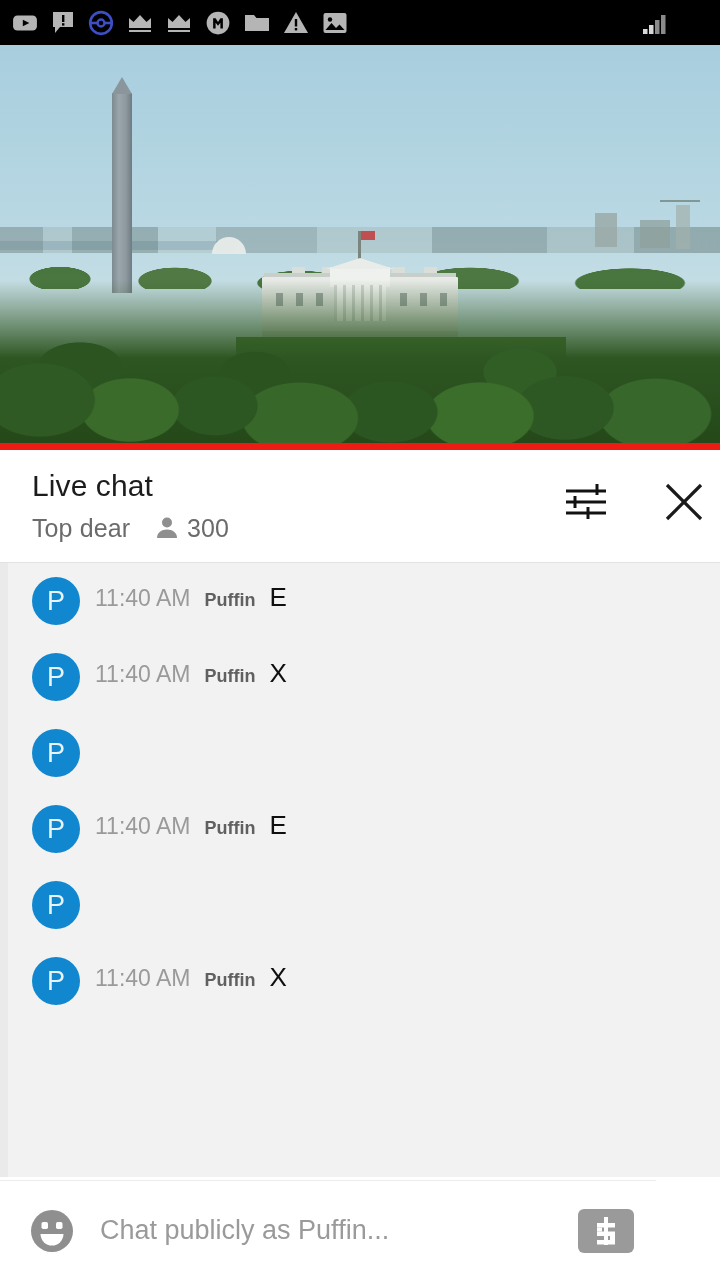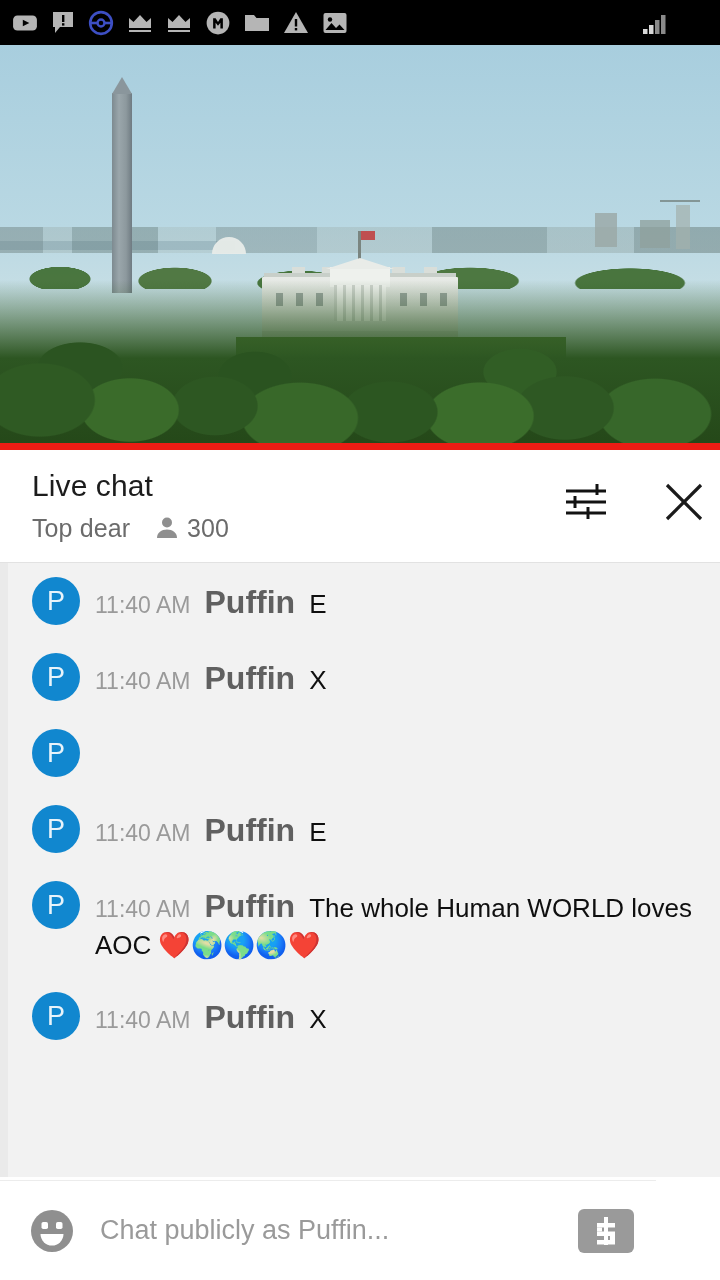--- a/index.html
+++ b/index.html
@@ -177,21 +177,21 @@
       radial-gradient(circle 3px at 19px 23px, #3b2a18 60%, transparent 62%),
       radial-gradient(circle 3px at 31px 23px, #3b2a18 60%, transparent 62%),
       radial-gradient(ellipse 9px 5px at 25px 36px, #ffffff 55%, transparent 57%),
       radial-gradient(ellipse 22px 20px at 25px 28px, #f0c6a4 70%, transparent 72%),
       radial-gradient(ellipse 24px 15px at 24px 9px, #e8d49a 70%, transparent 72%),
       linear-gradient(135deg,#6b5136,#3a2a1c);
   }
   .msg-body{ flex:1 1 auto; min-width:0; padding-top:3px; }
   .mline{ font-size:26px; line-height:1.38; color:#0f0f0f; word-wrap:break-word; }
   .mtime{ color:#9a9a9a; font-size:23px; margin-right:14px; }
-  .mauthor{ color:#606060; font-weight:bold; font-size:32px; margin-right:14px; }
+  .mauthor{ color:#606060; font-weight:bold; font-size:18px; margin-right:14px; }
   .mtext{ color:#0f0f0f; font-size:26px; }
 
   
   .input-bar{
     position:absolute; left:0; bottom:0; width:656px; height:100px;
     background:#fff; display:flex; align-items:center; padding:0 22px 0 24px;
     border-top:1px solid #ececec;
   }
   .emoji-btn{ width:56px; height:56px; display:flex; align-items:center; justify-content:center; cursor:pointer; }
   .chat-input{
@@ -375,23 +375,20 @@
         <div class="avatar">P</div>
       </div>
       <div class="msg">
         <div class="avatar">P</div>
         <div class="msg-body">
           <div class="mline"><span class="mtime">11:40 AM</span><span class="mauthor">Puffin</span><span class="mtext">E</span></div>
         </div>
       </div>
       <div class="msg">
         <div class="avatar">P</div>
-        <div class="msg-body">
-          <div class="mline"><span class="mtime">11:40 AM</span><span class="mauthor">Puffin</span><span class="mtext">The whole Human WORLD loves AOC ❤️🌍🌎🌏❤️</span></div>
-        </div>
       </div>
       <div class="msg">
         <div class="avatar">P</div>
         <div class="msg-body">
           <div class="mline"><span class="mtime">11:40 AM</span><span class="mauthor">Puffin</span><span class="mtext">X</span></div>
         </div>
       </div>
     </div>
 
   <div class="input-bar">

